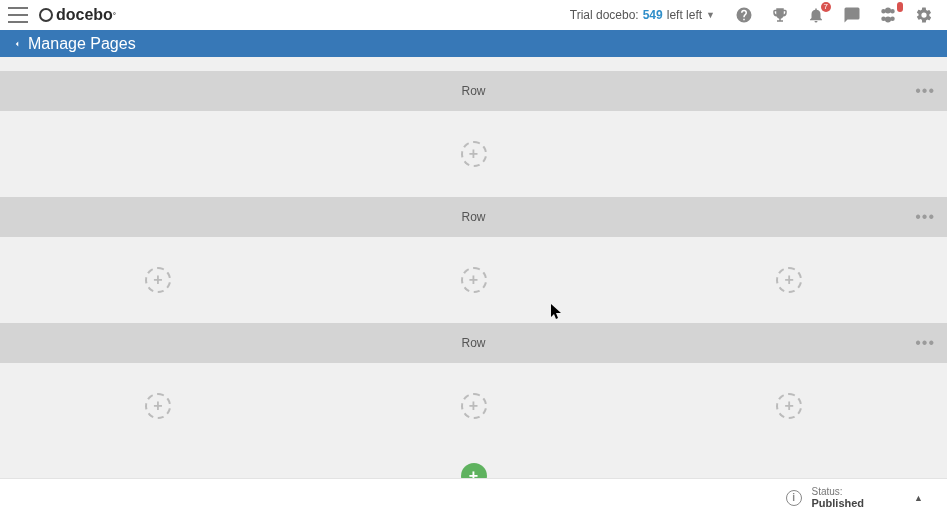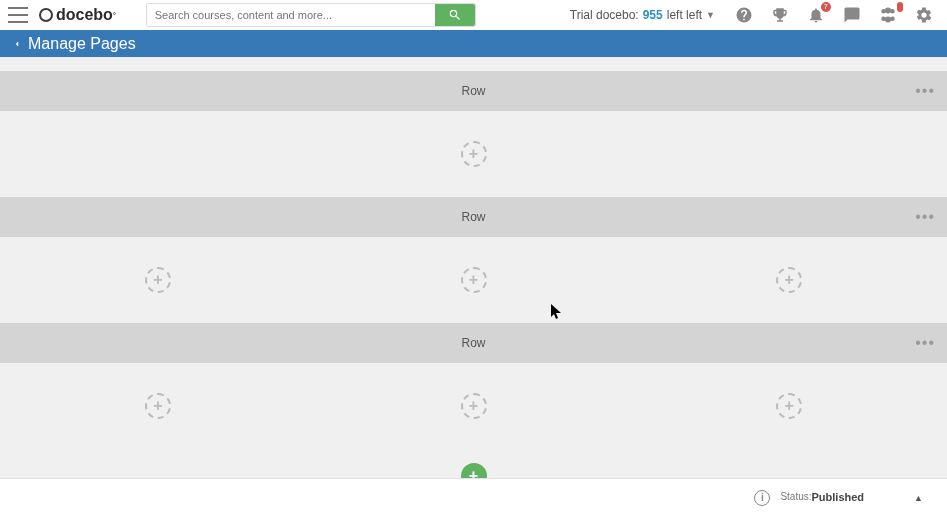--- a/index.html
+++ b/index.html
@@ -44,21 +44,21 @@
   .slot { flex: 1; display: flex; align-items: center; justify-content: center; }
 
   .add-circle { width: 26px; height: 26px; border: 2px dashed #bbb; border-radius: 50%; display: flex; align-items: center; justify-content: center; color: #bbb; font-size: 16px; font-weight: bold; cursor: pointer; }
 
   
 
   
   .footer { position: absolute; bottom: 0; left: 0; right: 0; height: 38px; background: #fff; border-top: 1px solid #e3e3e3; display: flex; align-items: center; justify-content: flex-end; padding: 0 24px; gap: 20px; }
   .status-wrap { display: flex; align-items: center; gap: 10px; font-size: 11px; color: #555; }
   .info-circle { width: 16px; height: 16px; border: 1.5px solid #888; border-radius: 50%; display: flex; align-items: center; justify-content: center; font-size: 10px; color: #888; font-weight: bold; }
-  .status-texts { display: flex; flex-direction: row; line-height: 1.1; }
+  .status-texts { display: flex; flex-direction: column; line-height: 1.1; }
   .status-label { font-size: 10px; color: #777; }
   .status-value { font-size: 11px; color: #444; font-weight: 600; }
   .status-caret { font-size: 9px; color: #555; margin-left: 40px; }
 
   .save-btn { background: #5fb25f; color: #fff; border: none; padding: 8px 18px; font-size: 11px; font-weight: 600; letter-spacing: 0.5px; border-radius: 2px; cursor: pointer; }
 
   
   .fake-cursor { position: absolute; left: 551px; top: 304px; width: 0; height: 0; pointer-events: none; }
   .fake-cursor svg { position: absolute; top: 0; left: 0; }
 </style>
@@ -73,34 +73,26 @@
   </div>
 
   <div class="logo">
     <svg width="16" height="16" viewBox="0 0 16 16">
         <circle cx="8" cy="8" r="6" fill="none" stroke="#3a3a3a" stroke-width="2"></circle>
       </svg>
     <span>docebo</span>
       <sup style="font-size:7px;">°</sup>
   </div>
 
-  <div class="search-wrap">
-    <input class="search-input" type="text" placeholder="Search courses, content and more..." style="">
-    <div class="search-btn">
-      <svg width="14" height="14" viewBox="0 0 24 24">
-          <path d="M15.5 14h-.79l-.28-.27A6.471 6.471 0 0016 9.5 6.5 6.5 0 109.5 16c1.61 0 3.09-.59 4.23-1.57l.27.28v.79L19 20.49 20.49 19 15.5 14zm-6 0C7.01 14 5 11.99 5 9.5S7.01 5 9.5 5 14 7.01 14 9.5 11.99 14 9.5 14z"></path>
-        </svg>
-    </div>
-  </div>
 
   <div class="topbar-spacer"></div>
 
   <div class="trial">
     <span>Trial docebo:</span>
-    <span class="days">955</span>
+    <span class="days">549</span>
     <span>left left</span>
     <span class="chev">▼</span>
   </div>
 
   <div class="icon-group">
     <div class="top-icon">
       <svg width="18" height="18" viewBox="0 0 24 24">
           <path d="M12 2a10 10 0 100 20 10 10 0 000-20zm1 17h-2v-2h2v2zm2.07-7.75l-.9.92A3.48 3.48 0 0013 15h-2v-.5a4.02 4.02 0 011.17-2.83l1.24-1.26A1.99 1.99 0 0012 7a2 2 0 00-2 2H8a4 4 0 118 0c0 .88-.36 1.68-.93 2.25z"></path>
         </svg>
     </div>

